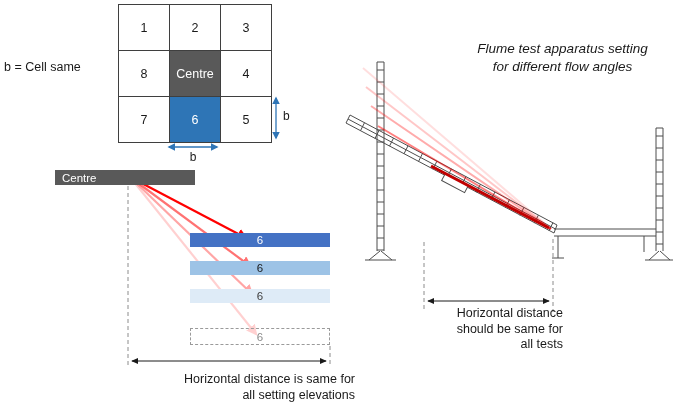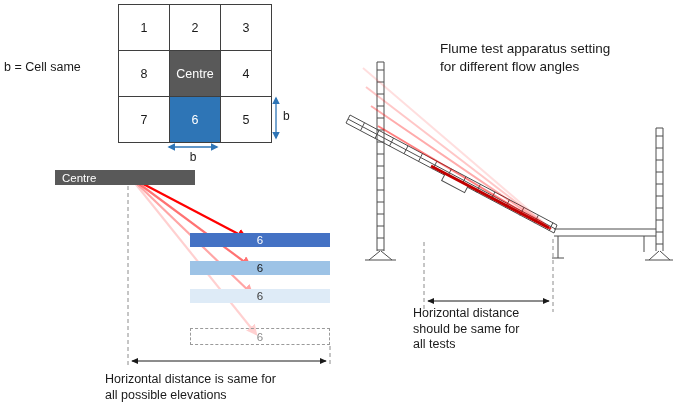--- a/index.html
+++ b/index.html
@@ -27,25 +27,25 @@
                 background:#595959; color:#fff; display:flex; align-items:center;
                 padding-left:7px; font-size:11.5px; }
   .bar { position:absolute; left:190px; width:140px; height:14px;
          display:flex; align-items:center; justify-content:center; font-size:11.5px; }
   .bar1 { top:233px; background:#4472C4; color:#fff; }
   .bar2 { top:261px; background:#9DC3E6; color:#1a1a1a; }
   .bar3 { top:289px; background:#DEEBF7; color:#404040; }
   .bar-ghost { top:328px; height:17px; background:transparent;
                border:1px dashed #9a9a9a; color:#8a8a8a; }
 
-  .caption { text-align:left; white-space:pre-line; font-size:12.5px; line-height:1.25; }
+  .caption { text-align:right; white-space:pre-line; font-size:12.5px; line-height:1.25; }
   .caption-left  { left:105px; top:372px; width:250px; }
   .caption-right { left:413px; top:306px; width:150px; }
-  .flume-title   { left:440px; top:40px; width:245px; 
-                   white-space:pre-line; font-size:13.5px; line-height:1.3; }
+  .flume-title   { left:440px; top:40px; width:245px; text-align:center;
+                   white-space:pre-line; font-size:13.5px; line-height:1.3;font-style:italic; }
 </style>
 </head>
 <body>
 
 <div id="canvas">
 
   <svg id="overlay" width="685" height="407" viewBox="0 0 685 407">
     <defs>
       <marker id="mBlk" viewBox="0 0 10 10" refX="8" refY="5" markerWidth="8" markerHeight="8" orient="auto-start-reverse">
         <path d="M0,1 L9,5 L0,9 z" fill="#1a1a1a"></path>
@@ -144,21 +144,21 @@
   <div class="bar bar2">
     <span>6</span>
   </div>
   <div class="bar bar3">
     <span>6</span>
   </div>
   <div class="bar bar-ghost">
     <span>6</span>
   </div>
   <div class="txt caption caption-left">Horizontal distance is same for
-all possible elevations</div>
+all setting elevations</div>
 
   <div class="txt flume-title">Flume test apparatus setting
 for different flow angles</div>
   <div class="txt caption caption-right">Horizontal distance
 should be same for
 all tests</div>
 
 </div>
 
 </body></html>

